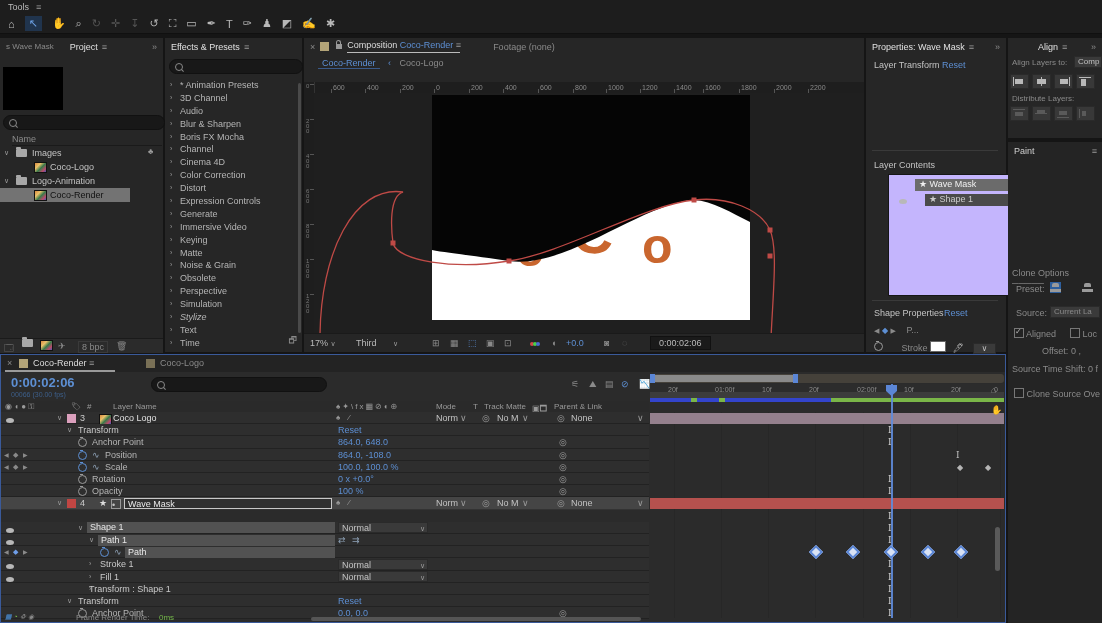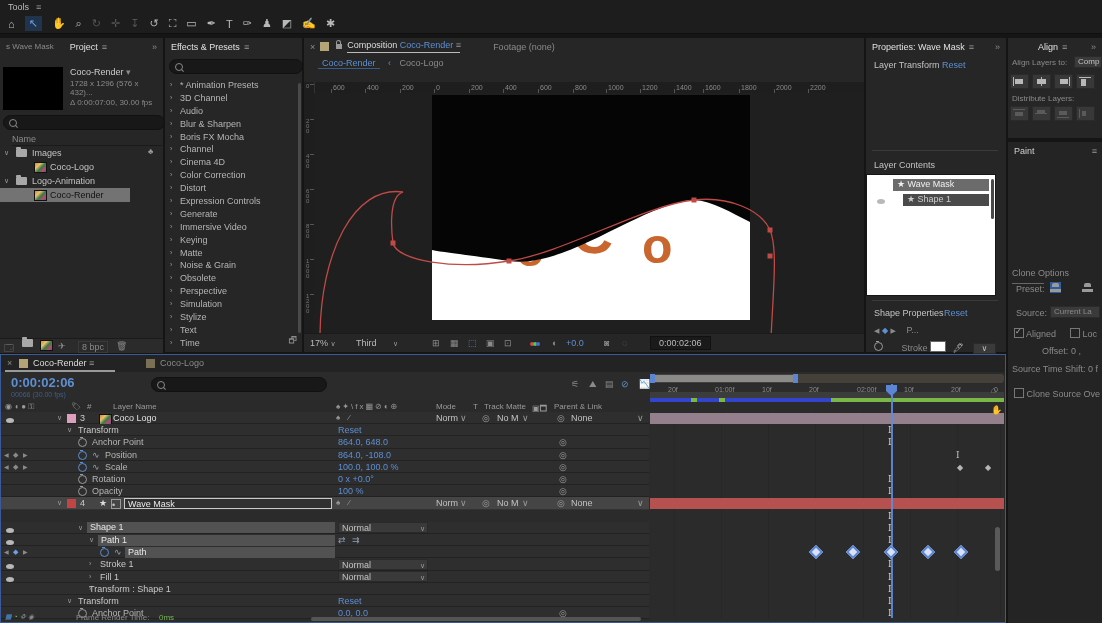--- a/index.html
+++ b/index.html
@@ -76,25 +76,20 @@
   </div>
 
 <div class="panel" style="left:0;top:38px;width:163px;height:314px">
   <div class="tabbar">
     <span class="dim" style="font-size:8px">s Wave Mask</span>
     <span style="color:#e0e0e0;margin-left:12px">Project</span>
     <span class="hamb">≡</span>
     <span class="dim" style="margin-left:auto">»</span>
   </div>
   <div class="abs" style="left:3px;top:29px;width:60px;height:43px;background:#000"></div>
-  <div class="abs" style="left:70px;top:30px;line-height:9px">
-    <div><span style="color:#ccc">Coco-Render</span> <span class="dim">▾</span></div>
-    <div class="dim" style="font-size:8px;margin-top:2px">1728 x 1296  (576 x 432)...</div>
-    <div class="dim" style="font-size:8px;margin-top:1px">Δ 0:00:07:00, 30.00 fps</div>
-  </div>
   <div class="searchbox" style="left:3px;top:77px;width:150px">
       <span class="mag"></span>
     </div>
   <div class="abs dim" style="left:12px;top:96px;border-bottom:1px solid #1a1a1a;width:150px;height:11px">Name</div>
   <div id="proj-tree" class="abs" style="left:0;top:108px;width:130px">
       <div style="position: relative; height: 14px; line-height: 14px;">
         <span style="position: absolute; left: 4px; font-size: 7px; color: rgb(154, 154, 154);">∨</span>
         <span class="folder" style="position: absolute; left: 16px; top: 3px;"></span>
         <span style="position: absolute; left: 32px;">Images</span>
       </div>
@@ -199,21 +194,21 @@
       <div style="position: relative; height: 12.9px; line-height: 12.9px; color: rgb(181, 181, 181);">
         <span style="position: absolute; left: 5px; font-size: 7px; color: rgb(154, 154, 154);">›</span>
         <span style="position: absolute; left: 15px;">Perspective</span>
       </div>
       <div style="position: relative; height: 12.9px; line-height: 12.9px; color: rgb(181, 181, 181);">
         <span style="position: absolute; left: 5px; font-size: 7px; color: rgb(154, 154, 154);">›</span>
         <span style="position: absolute; left: 15px;">Simulation</span>
       </div>
       <div style="position: relative; height: 12.9px; line-height: 12.9px; color: rgb(181, 181, 181);">
         <span style="position: absolute; left: 5px; font-size: 7px; color: rgb(154, 154, 154);">›</span>
-        <span style="position: absolute; left: 15px;">Stylize</span>
+        <span style="position: absolute; left: 15px; font-style: italic;">Stylize</span>
       </div>
       <div style="position: relative; height: 12.9px; line-height: 12.9px; color: rgb(181, 181, 181);">
         <span style="position: absolute; left: 5px; font-size: 7px; color: rgb(154, 154, 154);">›</span>
         <span style="position: absolute; left: 15px;">Text</span>
       </div>
       <div style="position: relative; height: 12.9px; line-height: 12.9px; color: rgb(181, 181, 181);">
         <span style="position: absolute; left: 5px; font-size: 7px; color: rgb(154, 154, 154);">›</span>
         <span style="position: absolute; left: 15px;">Time</span>
       </div>
     </div>
@@ -364,21 +359,21 @@
   <div class="tabbar">
     <span style="color:#e0e0e0">Properties: Wave Mask</span>
     <span class="hamb">≡</span>
     <span class="dim" style="margin-left:auto">»</span>
   </div>
   <div class="abs" style="left:8px;top:22px">Layer Transform</div>
   <div class="abs blue" style="left:76px;top:22px">Reset</div>
   <div id="prop-rows" class="abs" style="left:0;top:38px;width:140px"></div>
   <div class="abs" style="left:6px;top:112px;width:126px;border-top:1px solid #3a3a3a"></div>
   <div class="abs" style="left:8px;top:122px">Layer Contents</div>
-  <div class="abs" style="left:0;top:136px;width:128px;height:120px;background:#ffffff;border:1px solid #161616">
+  <div class="abs" style="left:22px;top:136px;width:128px;height:120px;background:#c4b5fd;border:1px solid #161616">
     <span class="abs" style="left:10px;top:6px"><span class="eye" style="visibility:hidden"></span></span>
     <div class="abs" style="left:26px;top:4px;width:96px;height:12px;background:#6b6b6b;color:#f0f0f0;padding-left:4px;box-sizing:border-box">★ <span>Wave Mask</span></div>
     <span class="abs" style="left:10px;top:21px"><span class="eye"></span></span>
     <div class="abs" style="left:36px;top:19px;width:86px;height:12px;background:#4a4a4a;color:#ccc;padding-left:4px;box-sizing:border-box">★ <span>Shape 1</span></div>
     <div class="abs" style="right:1px;top:4px;width:3px;height:40px;background:#484848;border-radius:2px"></div>
   </div>
   <div class="abs" style="left:6px;top:262px;width:126px;border-top:1px solid #3a3a3a"></div>
   <div class="abs" style="left:8px;top:270px">Shape Properties</div>
   <div class="abs blue" style="left:78px;top:270px">Reset</div>
   <div class="abs" style="left:8px;top:287px">

